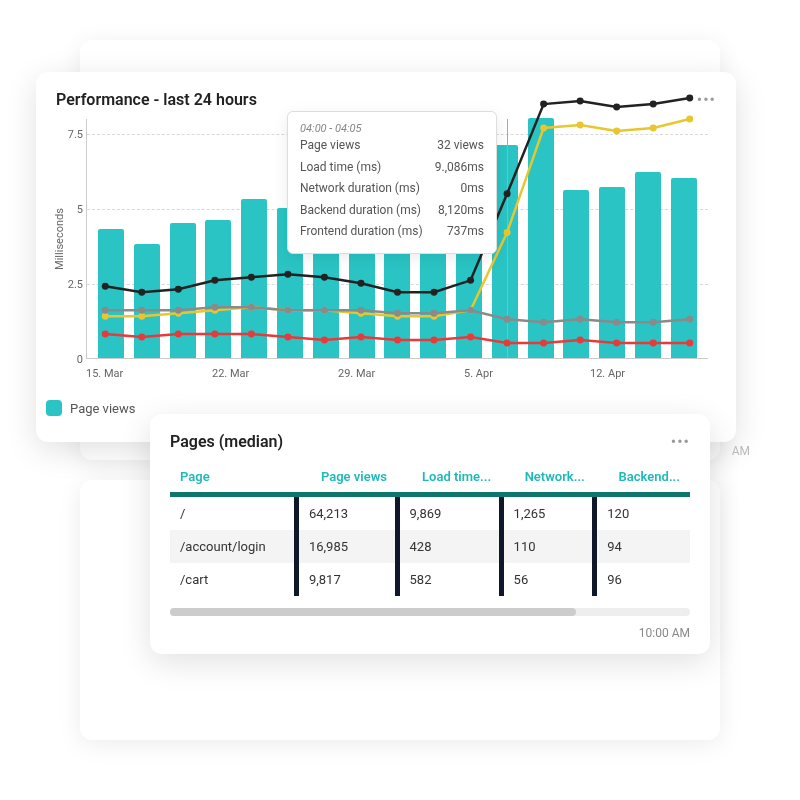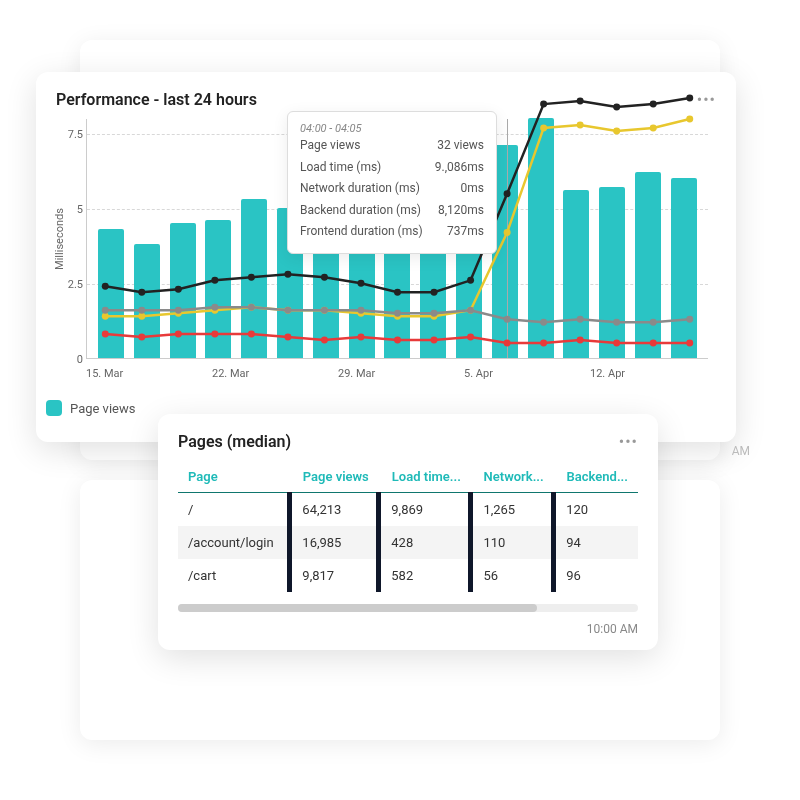--- a/index.html
+++ b/index.html
@@ -125,33 +125,33 @@
     color: #555;
   }
   .legend-swatch {
     width: 16px; height: 16px;
     border-radius: 4px;
     background: #2ac4c4;
     margin-right: 8px;
   }
   
   .table-card {
-    left: 158px; top: 414px; width: 500px;
+    left: 150px; top: 414px; width: 560px;
   }
   table {
     width: 100%;
     border-collapse: collapse;
     font-size: 13px;
   }
   th {
     text-align: right;
     font-weight: 600;
     color: #1fbab8;
     padding: 8px 10px;
-    border-bottom: 1px solid #0f766e;
+    border-bottom: 5px solid #0f766e;
     white-space: nowrap;
   }
   th:first-child, td:first-child { text-align: left; }
   td {
     padding: 9px 10px;
     color: #333;
     border-left: 5px solid #0f172a;
   }
   td:first-child { border-left: none; }
   tbody tr:nth-child(even) { background: #f4f4f4; }

